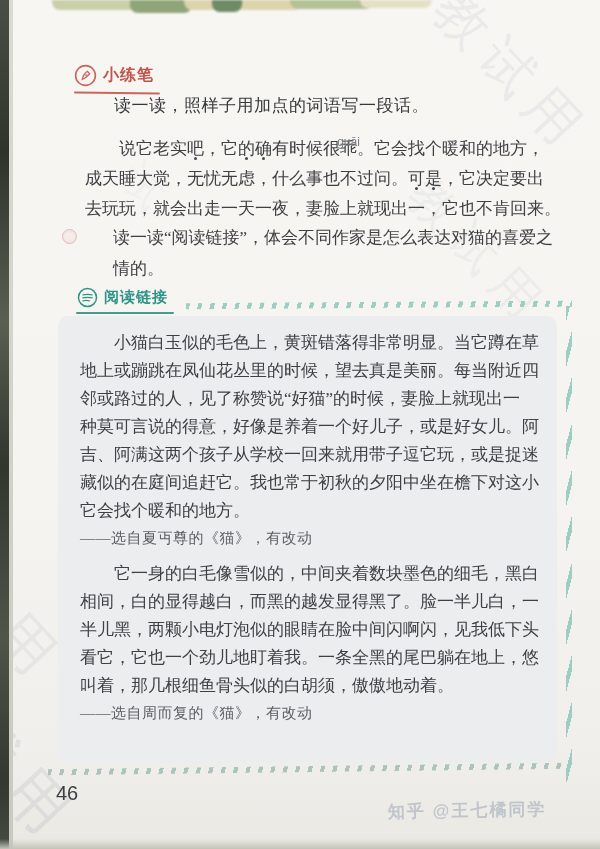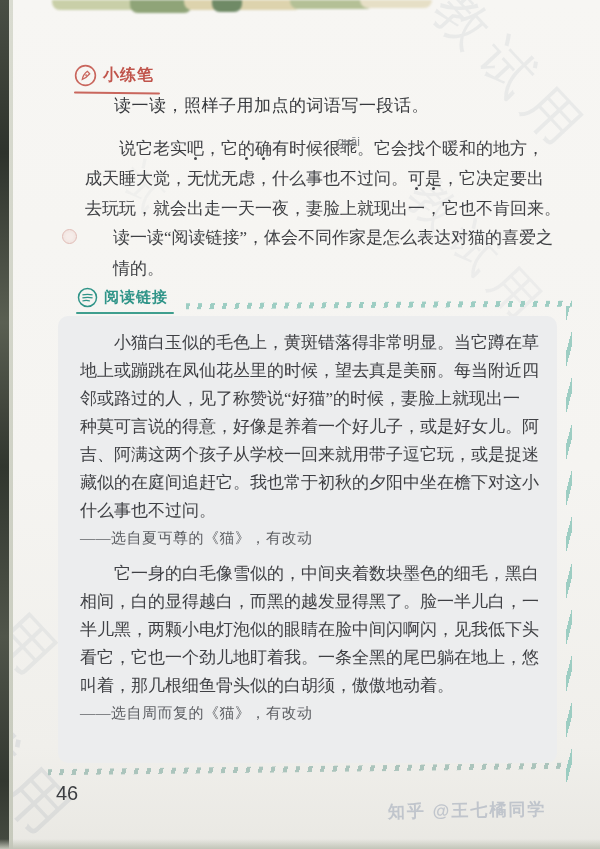--- a/index.html
+++ b/index.html
@@ -131,21 +131,21 @@
   <div class="dash dash-bottom"></div>
 
   <div class="rbox">
     <div class="lines indent-first">
         <div class="tl">小猫白玉似的毛色上，黄斑错落得非常明显。当它蹲在草</div>
         <div class="tl">地上或蹦跳在凤仙花丛里的时候，望去真是美丽。每当附近四</div>
         <div class="tl">邻或路过的人，见了称赞说“好猫”的时候，妻脸上就现出一</div>
         <div class="tl">种莫可言说的得意，好像是养着一个好儿子，或是好女儿。阿</div>
         <div class="tl">吉、阿满这两个孩子从学校一回来就用带子逗它玩，或是捉迷</div>
         <div class="tl">藏似的在庭间追赶它。我也常于初秋的夕阳中坐在檐下对这小</div>
-        <div class="tl">什么事也不过问。</div>
+        <div class="tl">它会找个暖和的地方。</div>
       </div>
     <div class="attr">——选自夏丏尊的《猫》，有改动</div>
     <div class="gap8"></div>
     <div class="lines indent-first">
         <div class="tl">它一身的白毛像雪似的，中间夹着数块墨色的细毛，黑白</div>
         <div class="tl">相间，白的显得越白，而黑的越发显得黑了。脸一半儿白，一</div>
         <div class="tl">半儿黑，两颗小电灯泡似的眼睛在脸中间闪啊闪，见我低下头</div>
         <div class="tl">看它，它也一个劲儿地盯着我。一条全黑的尾巴躺在地上，悠</div>
         <div class="tl">叫着，那几根细鱼骨头似的白胡须，傲傲地动着。</div>
       </div>

